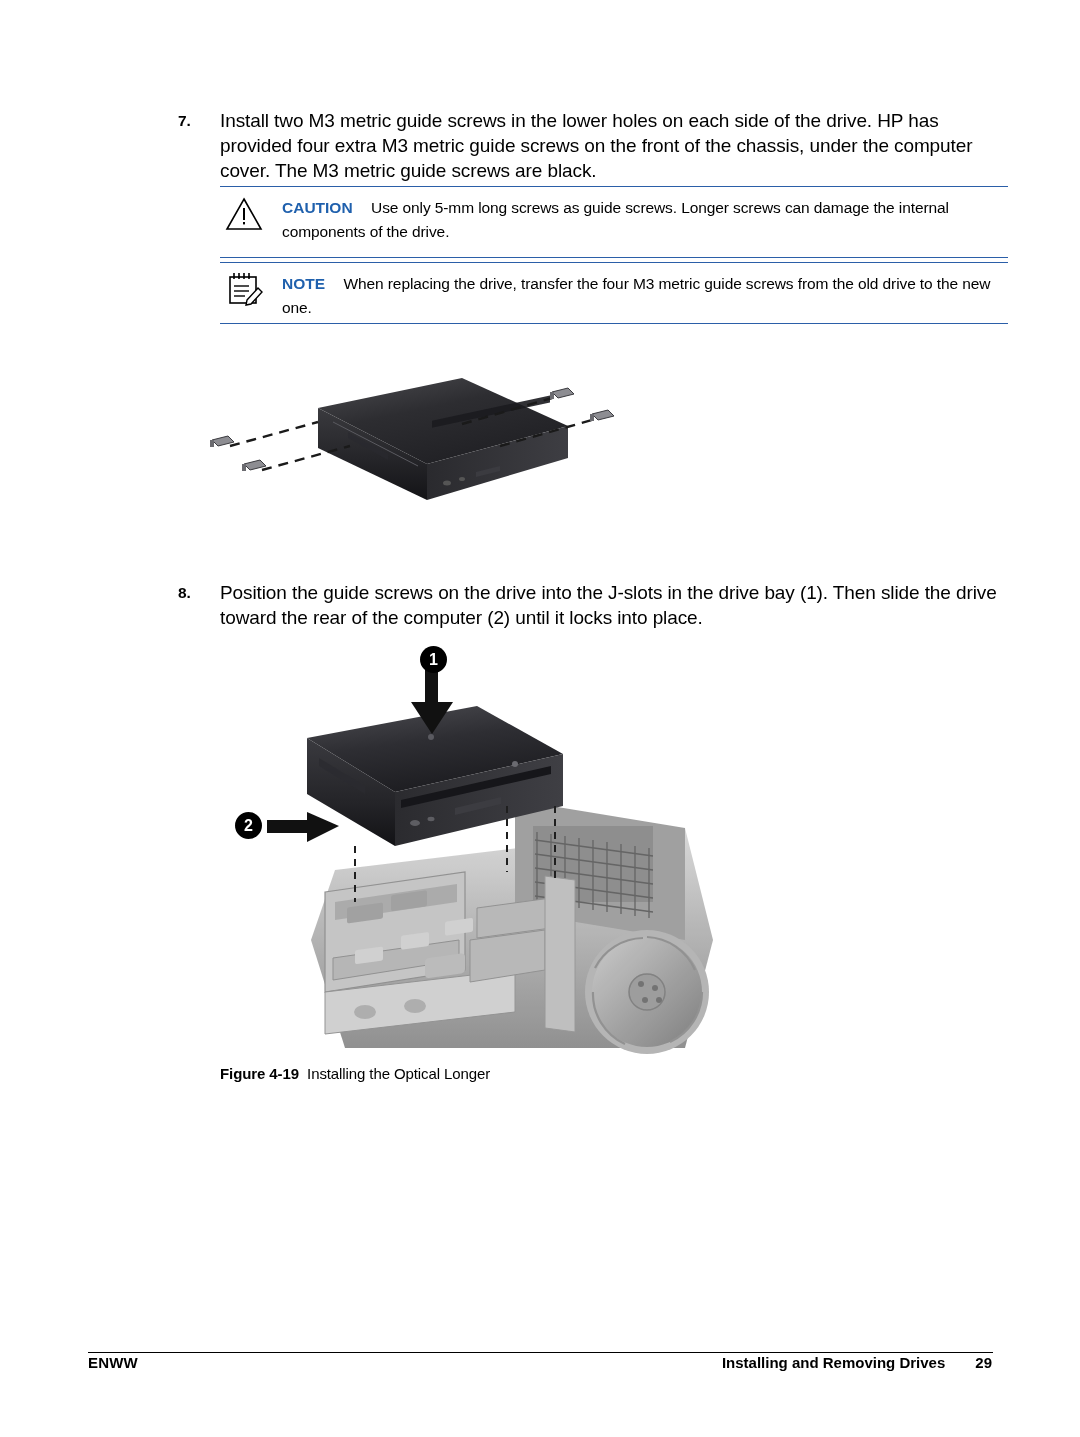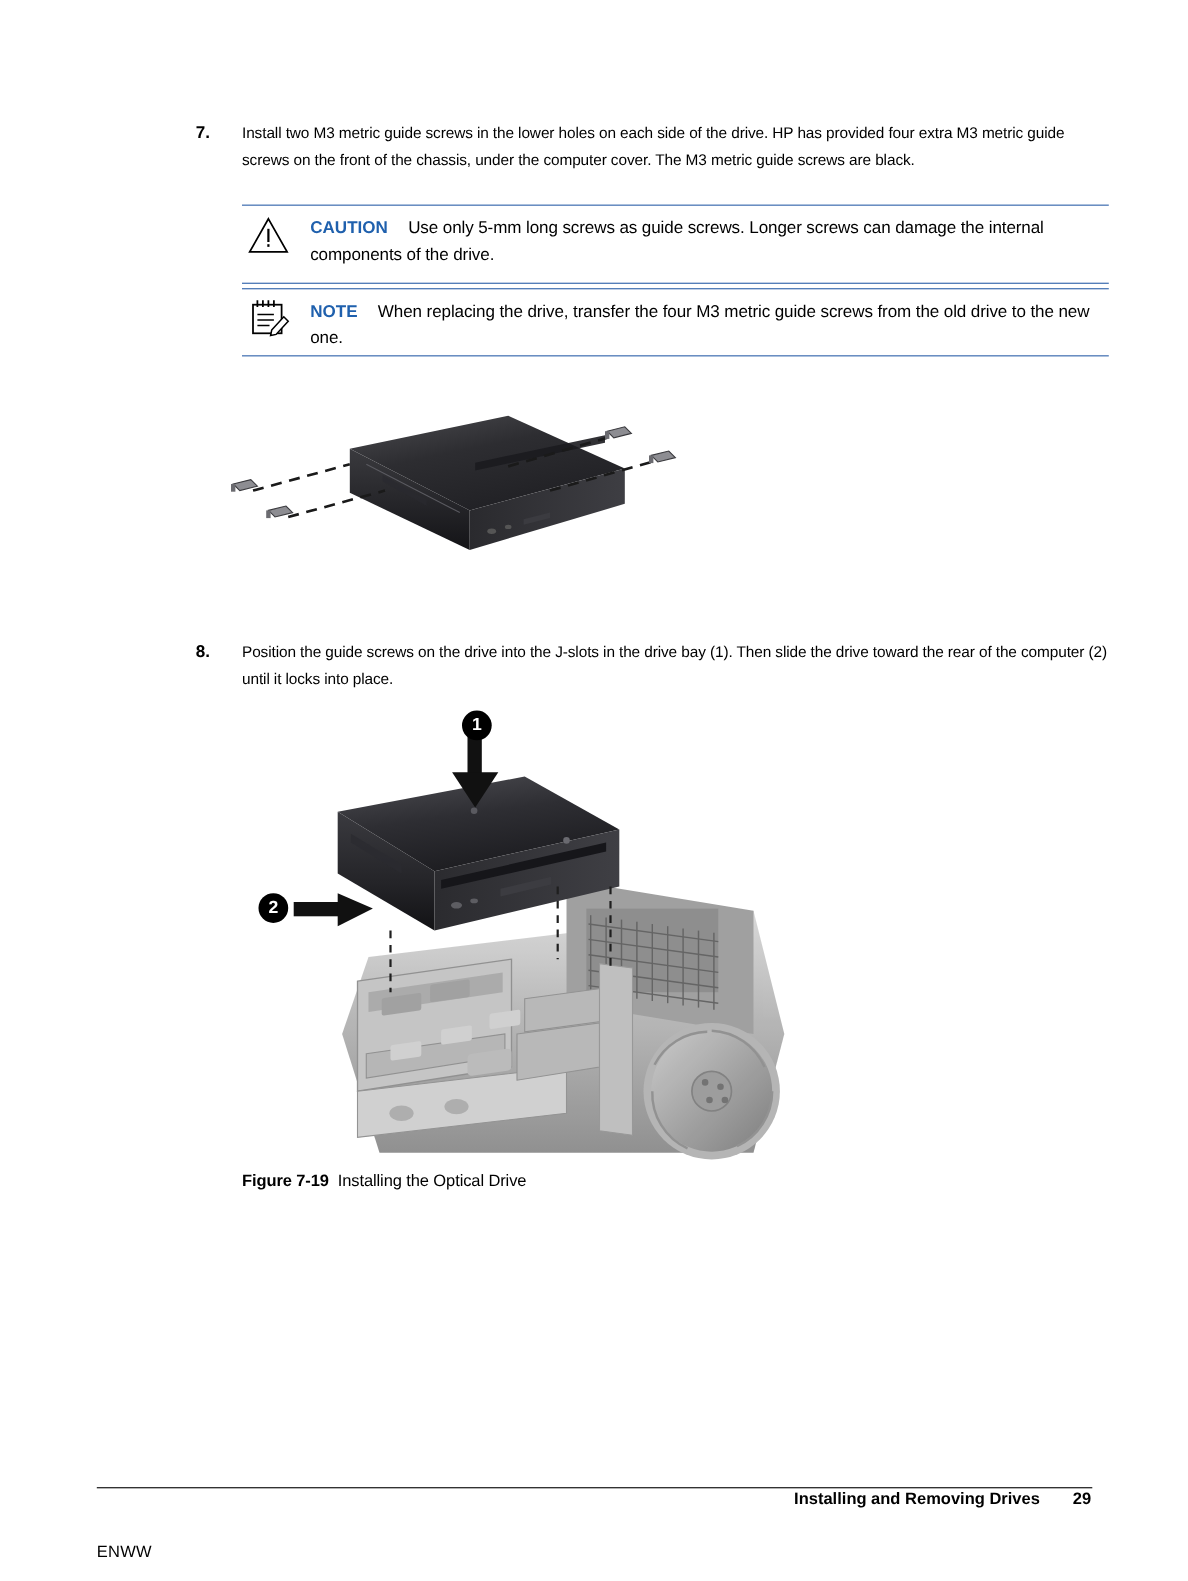--- a/index.html
+++ b/index.html
@@ -30,21 +30,21 @@
     align-items: flex-start;
   }
   .step-num {
     font-weight: bold;
     font-size: 15.5px;
     width: 42px;
     flex: 0 0 42px;
     line-height: 25px;
   }
   .step-text {
-    font-size: 14px;
+    font-size: 19px;
     line-height: 25px;
     letter-spacing: -0.1px;
   }
 
   #step7 { left: 178px; top: 108px; width: 830px; }
   #step8 { left: 178px; top: 580px; width: 830px; }
 
   
   .adbox {
     position: absolute;
@@ -98,23 +98,22 @@
     top: 1352px;
     width: 905px;
     height: 1px;
     background: #000000;
   }
   #footer-left {
     position: absolute;
     left: 88px;
     top: 1354px;
     font-size: 15px;
-    font-weight: normal;
+    font-weight: bold;
     letter-spacing: 0.2px;
-    margin-top: 48px;
   }
   #footer-right {
     position: absolute;
     right: 88px;
     top: 1354px;
     font-size: 15px;
     font-weight: bold;
     text-align: left;
   }
   #footer-right .pgnum {
@@ -378,21 +377,21 @@
         <rect x="52" y="180" width="44" height="13" fill="#111111"></rect>
         <polygon points="92,172 92,202 124,186" fill="#111111"></polygon>
       </g>
     </svg>
 
     <div class="callout" style="left:205px; top:6px;">1</div>
     <div class="callout" style="left:20px; top:172px;">2</div>
   </div>
 
   <div class="figcaption" id="figcap-19">
-    <span class="fignum">Figure 7-19</span>&nbsp;&nbsp;<span>Installing the Optical Drive</span>
+    <span class="fignum">Figure 4-19</span>&nbsp;&nbsp;<span>Installing the Optical Longer</span>
   </div>
 
   <div class="footer-line"></div>
   <div id="footer-left">ENWW</div>
   <div id="footer-right">
     <span>Installing and Removing Drives</span><span class="pgnum">29</span>
   </div>
 
 </div>
 

